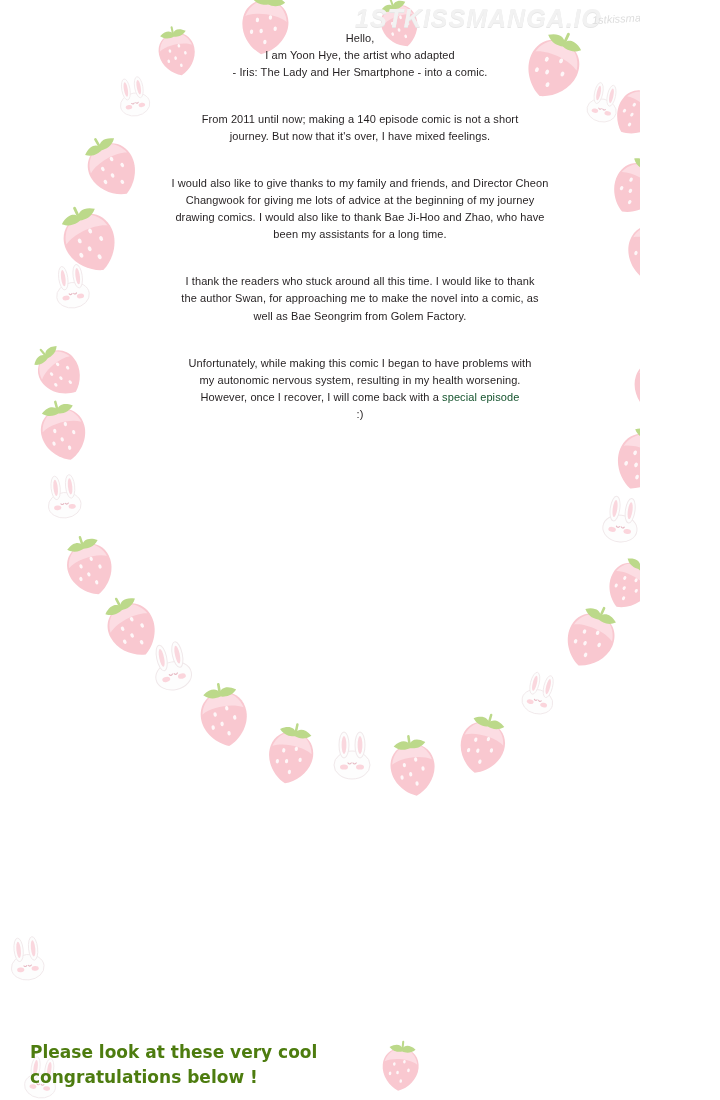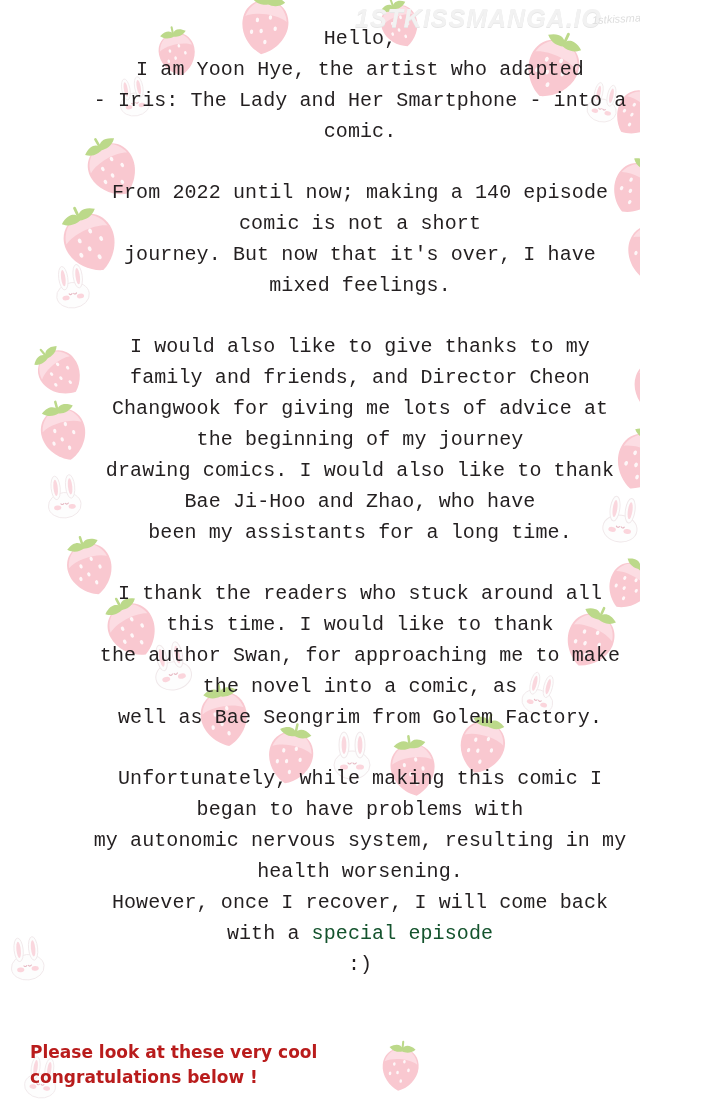--- a/index.html
+++ b/index.html
@@ -51,47 +51,47 @@
     transform: rotate(90deg);
     transform-origin: left top;
     white-space: nowrap;
     user-select: none;
   }
 
   
   .letter {
     position: absolute;
     left: 88px;
-    top: 23px;
+    top: 30px;
     width: 544px;
     text-align: center;
     color: #231f20;
-    font-family: Liberation Mono, monospace;
-    font-size: 20px;
+    font-family: Liberation Sans, sans-serif;
+    font-size: 11px;
     line-height: 1.55;
     letter-spacing: 0.1px;
   }
   .para {
     margin: 0 0 30px 0;
     white-space: pre-line;
   }
   .para:last-child { margin-bottom: 5px; }
   .highlight { color: #14532d; }
 
   .closing {
     position: absolute;
     left: 30px;
     top: 1040px;
     width: 400px;
     text-align: left;
     font-family: "DejaVu Sans", sans-serif;
     font-size: 17px;
     font-weight: bold;
     line-height: 1.45;
-    color: #b91c1c;
+    color: #4d7c0f;
     white-space: pre-line;
   }
 
   
   .deco {
     position: absolute;
     pointer-events: none;
   }
 </style>
 </head>
@@ -167,21 +167,21 @@
   </div>
 
   <div class="watermark">1STKISSMANGA.IO</div>
   <div class="watermark-small">1stkissmanga.io</div>
   <div class="watermark-vert">1stkissmanga.io</div>
 
   <div class="letter">
     <p class="para">Hello,
 I am Yoon Hye, the artist who adapted
 - Iris: The Lady and Her Smartphone - into a comic.</p>
-    <p class="para">From 2022 until now; making a 140 episode comic is not a short
+    <p class="para">From 2011 until now; making a 140 episode comic is not a short
 journey. But now that it's over, I have mixed feelings.</p>
     <p class="para">I would also like to give thanks to my family and friends, and Director Cheon
 Changwook for giving me lots of advice at the beginning of my journey
 drawing comics. I would also like to thank Bae Ji-Hoo and Zhao, who have
 been my assistants for a long time.</p>
     <p class="para">I thank the readers who stuck around all this time. I would like to thank
 the author Swan, for approaching me to make the novel into a comic, as
 well as Bae Seongrim from Golem Factory.</p>
     <p class="para"><span>Unfortunately, while making this comic I began to have problems with
 my autonomic nervous system, resulting in my health worsening.

